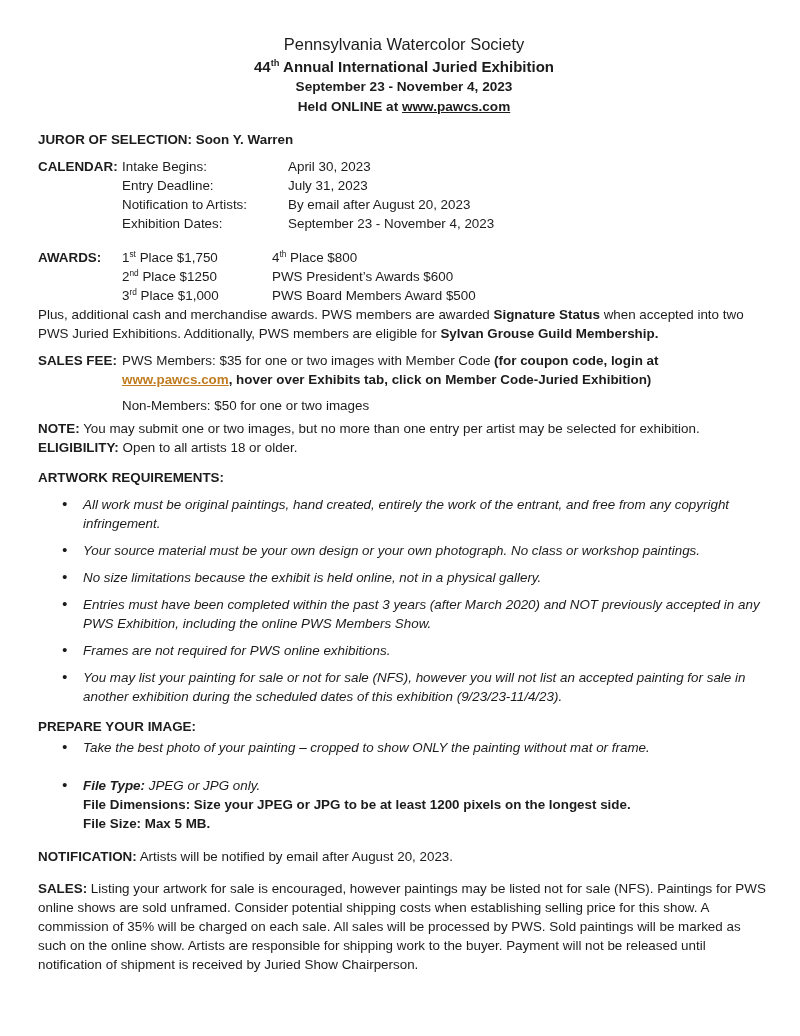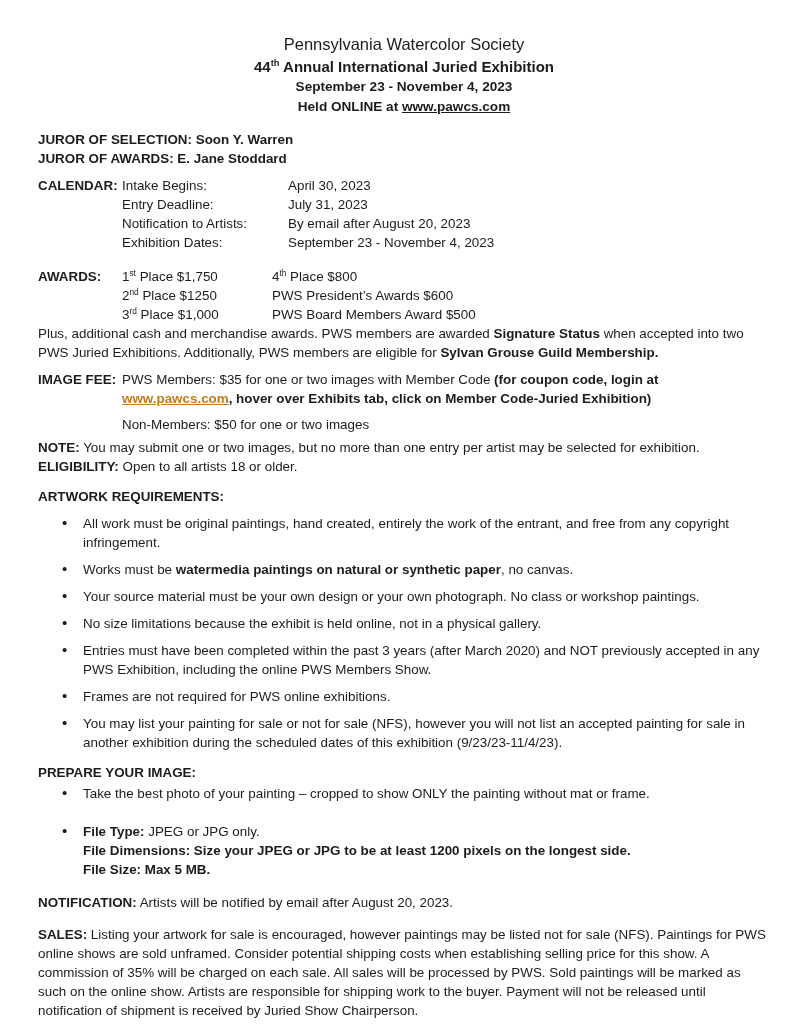--- a/index.html
+++ b/index.html
@@ -29,39 +29,38 @@
   .jurors { margin-top: 13px; font-weight: 700; }
   .sec { margin-top: 11px; }
   .labelled { display: grid; grid-template-columns: 84px 1fr; margin-top: 8px; }
   .side-label { font-weight: 700; }
   .cal-row { display: grid; grid-template-columns: 166px 1fr; }
   .aw-row  { display: grid; grid-template-columns: 150px 1fr; }
   .para { margin: 0; }
   .mt-sm { margin-top: 7px; }
 
   .bullets { margin: 2px 0 0 0; padding: 0; }
-  .bullet { position: relative; margin-left: 21px; padding-left: 24px; margin-top: 8px; }
+  .bullet { position: relative; margin-left: 21px; padding-left: 24px; margin-top: 8px; font-style: italic; }
   .bullet::before { content: "\2022"; position: absolute; left: 3px; top: -1px; font-size: 15px; }
   .cont-line { margin-left: 45px; }
 </style>
 </head>
 <body>
 
 <div>
 
   <header class="center">
     <div class="doc-title">Pennsylvania Watercolor Society</div>
     <div class="doc-sub"><span>44</span><sup>th</sup><span> Annual International Juried Exhibition</span></div>
     <div class="doc-line">September 23 - November 4, 2023</div>
     <div class="doc-line"><span>Held ONLINE at </span><a class="toplink">www.pawcs.com</a></div>
   </header>
 
   <div class="jurors">
     <div>JUROR OF SELECTION: Soon Y. Warren</div>
-    <div>JUROR OF AWARDS: E. Jane Stoddard</div>
   </div>
 
   <section class="sec labelled">
     <div class="side-label">CALENDAR:</div>
     <div>
       <div class="cal-row">
         <div>Intake Begins:</div>
         <div>April 30, 2023</div>
       </div>
       <div class="cal-row">
@@ -94,36 +93,35 @@
         <div class="aw-row">
           <div><span>3</span><sup>rd</sup><span> Place $1,000</span></div>
           <div>PWS Board Members Award $500</div>
         </div>
       </div>
     </div>
     <p class="para"><span>Plus, additional cash and merchandise awards. PWS members are awarded </span><span class="b">Signature Status</span><span> when accepted into two PWS Juried Exhibitions. Additionally, PWS members are eligible for </span><span class="b">Sylvan Grouse Guild Membership.</span></p>
   </section>
 
   <section class="sec labelled">
-    <div class="side-label">IMAGE FEE:</div>
+    <div class="side-label">SALES FEE:</div>
     <div>
       <p class="para"><span>PWS Members: $35 for one or two images with Member Code </span><span class="b">(for coupon code, login at</span><br><a class="weblink">www.pawcs.com</a><span class="b">, hover over Exhibits tab, click on Member Code-Juried Exhibition)</span></p>
       <p class="para mt-sm">Non-Members: $50 for one or two images</p>
     </div>
   </section>
 
   <p class="para" style="margin-top:4px;"><span class="b u">NOTE:</span><span> You may submit one or two images, but no more than one entry per artist may be selected for exhibition.</span></p>
 
   <p class="para sec"><span class="b">ELIGIBILITY:</span><span> Open to all artists 18 or older.</span></p>
 
   <section class="sec">
     <div class="b">ARTWORK REQUIREMENTS:</div>
     <div class="bullets">
       <div class="bullet">All work must be original paintings, hand created, entirely the work of the entrant, and free from any copyright infringement.</div>
-      <div class="bullet"><span>Works must be </span><span class="b">watermedia paintings on natural or synthetic paper</span><span>, no canvas.</span></div>
       <div class="bullet">Your source material must be your own design or your own photograph. No class or workshop paintings.</div>
       <div class="bullet">No size limitations because the exhibit is held online, not in a physical gallery.</div>
       <div class="bullet">Entries must have been completed within the past 3 years (after March 2020) and NOT previously accepted in any PWS Exhibition, including the online PWS Members Show.</div>
       <div class="bullet">Frames are not required for PWS online exhibitions.</div>
       <div class="bullet">You may list your painting for sale or not for sale (NFS), however you will not list an accepted painting for sale in another exhibition during the scheduled dates of this exhibition (9/23/23-11/4/23).</div>
     </div>
   </section>
 
   <section class="sec">
     <div class="b">PREPARE YOUR IMAGE:</div>

